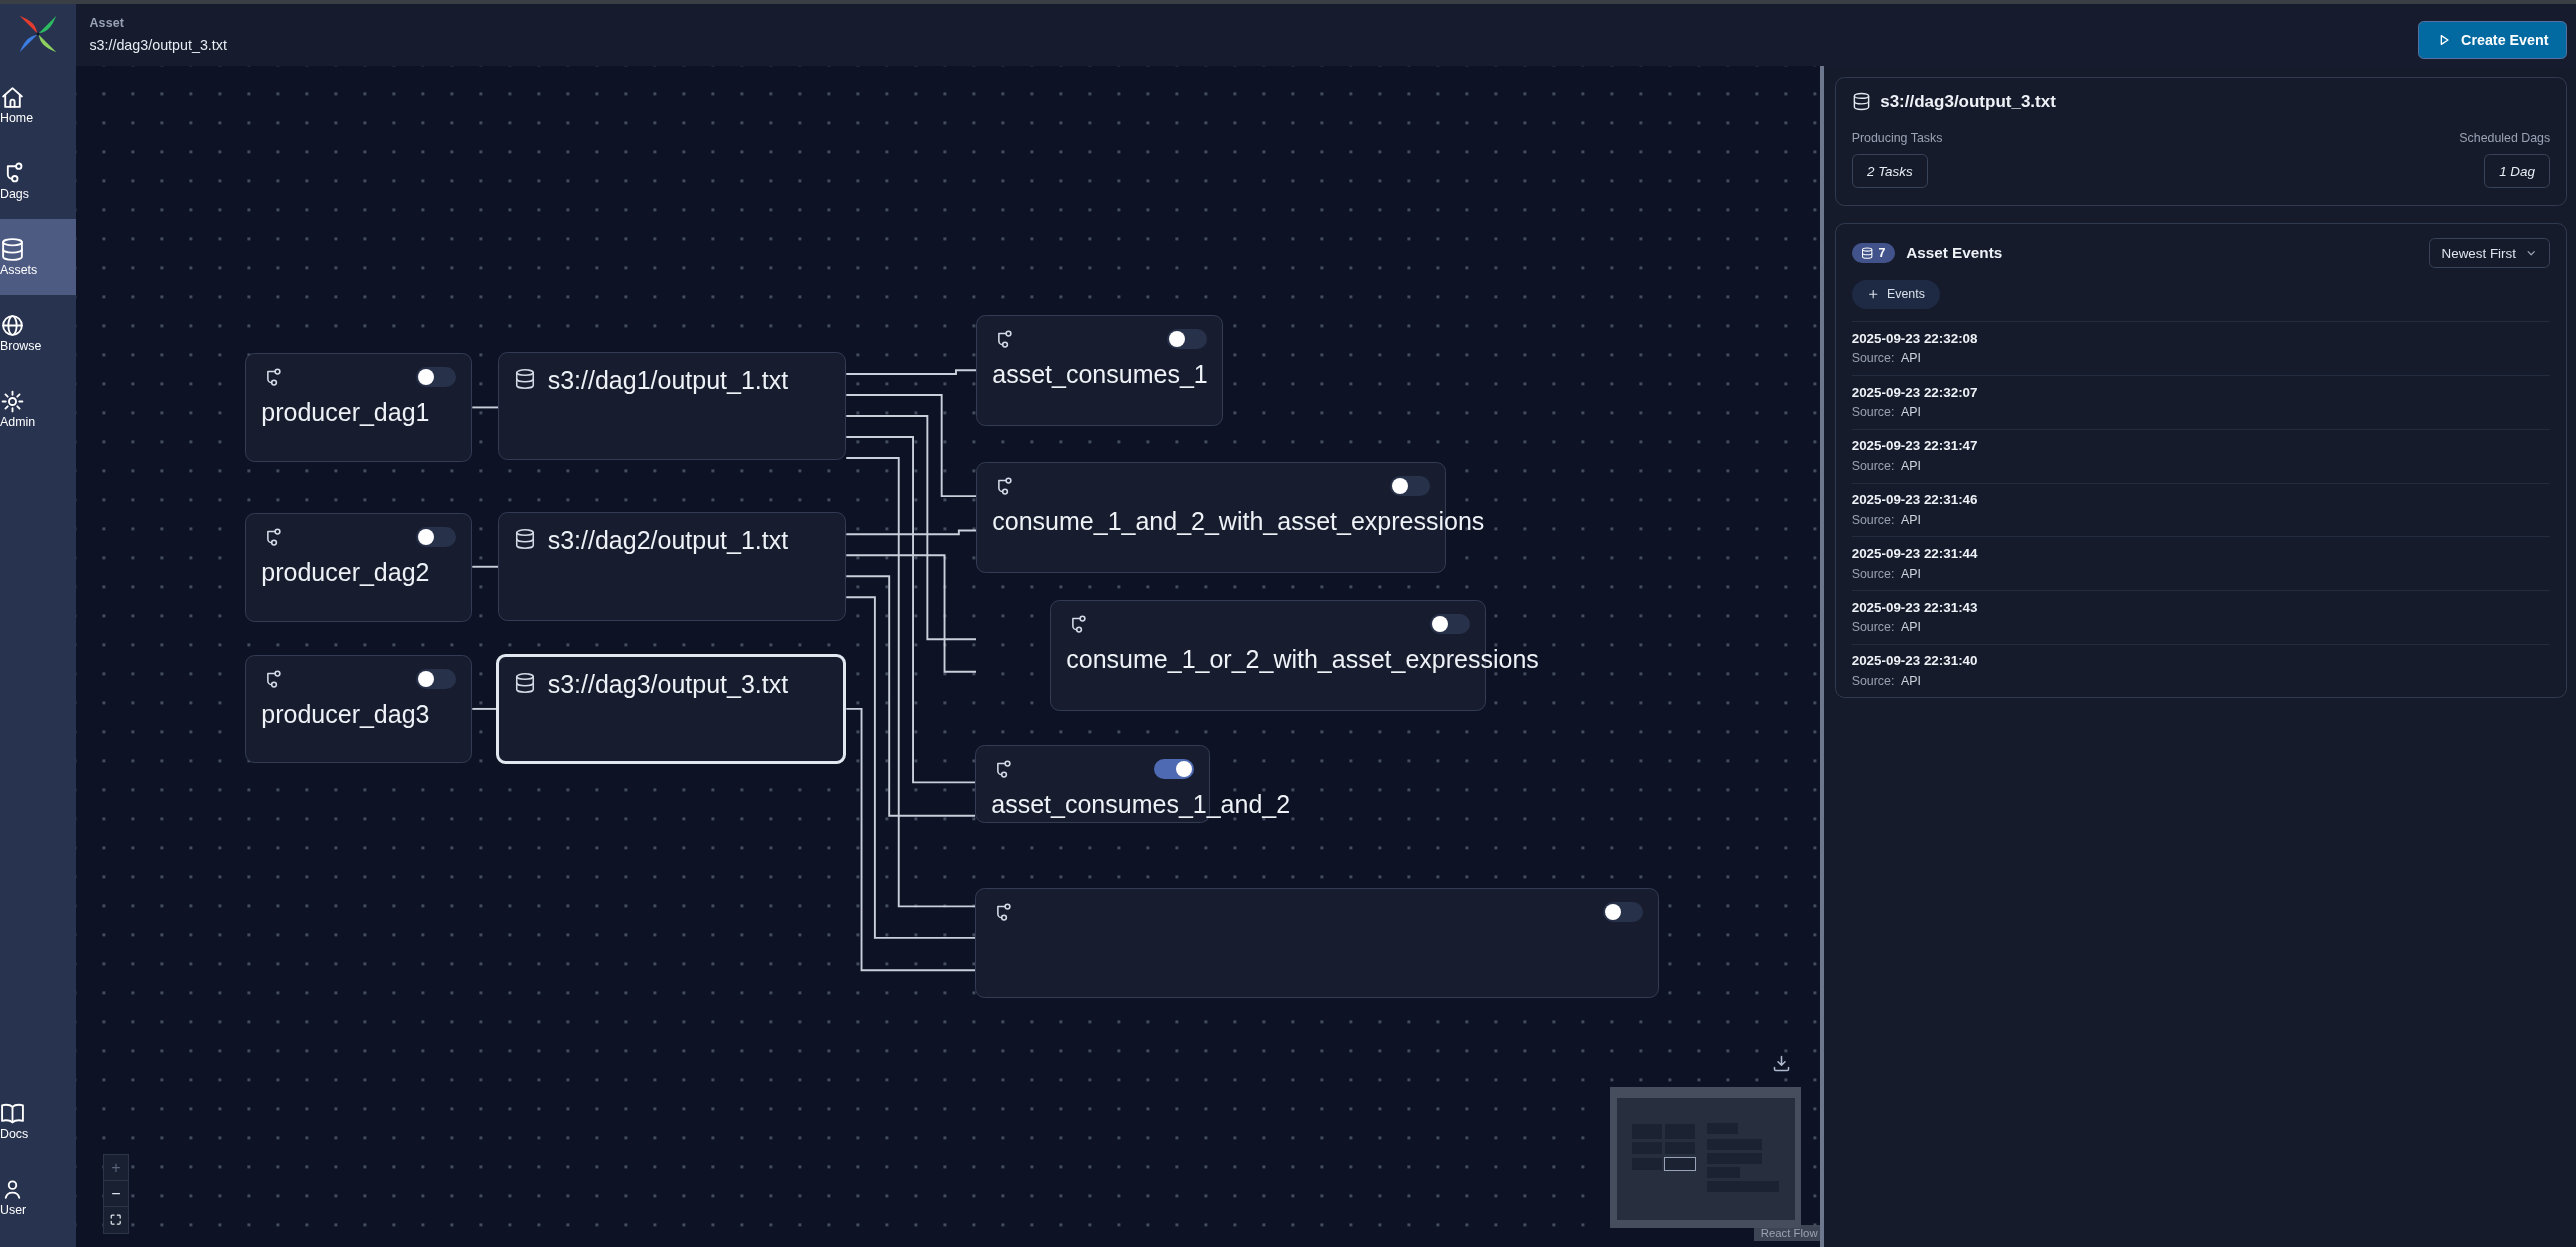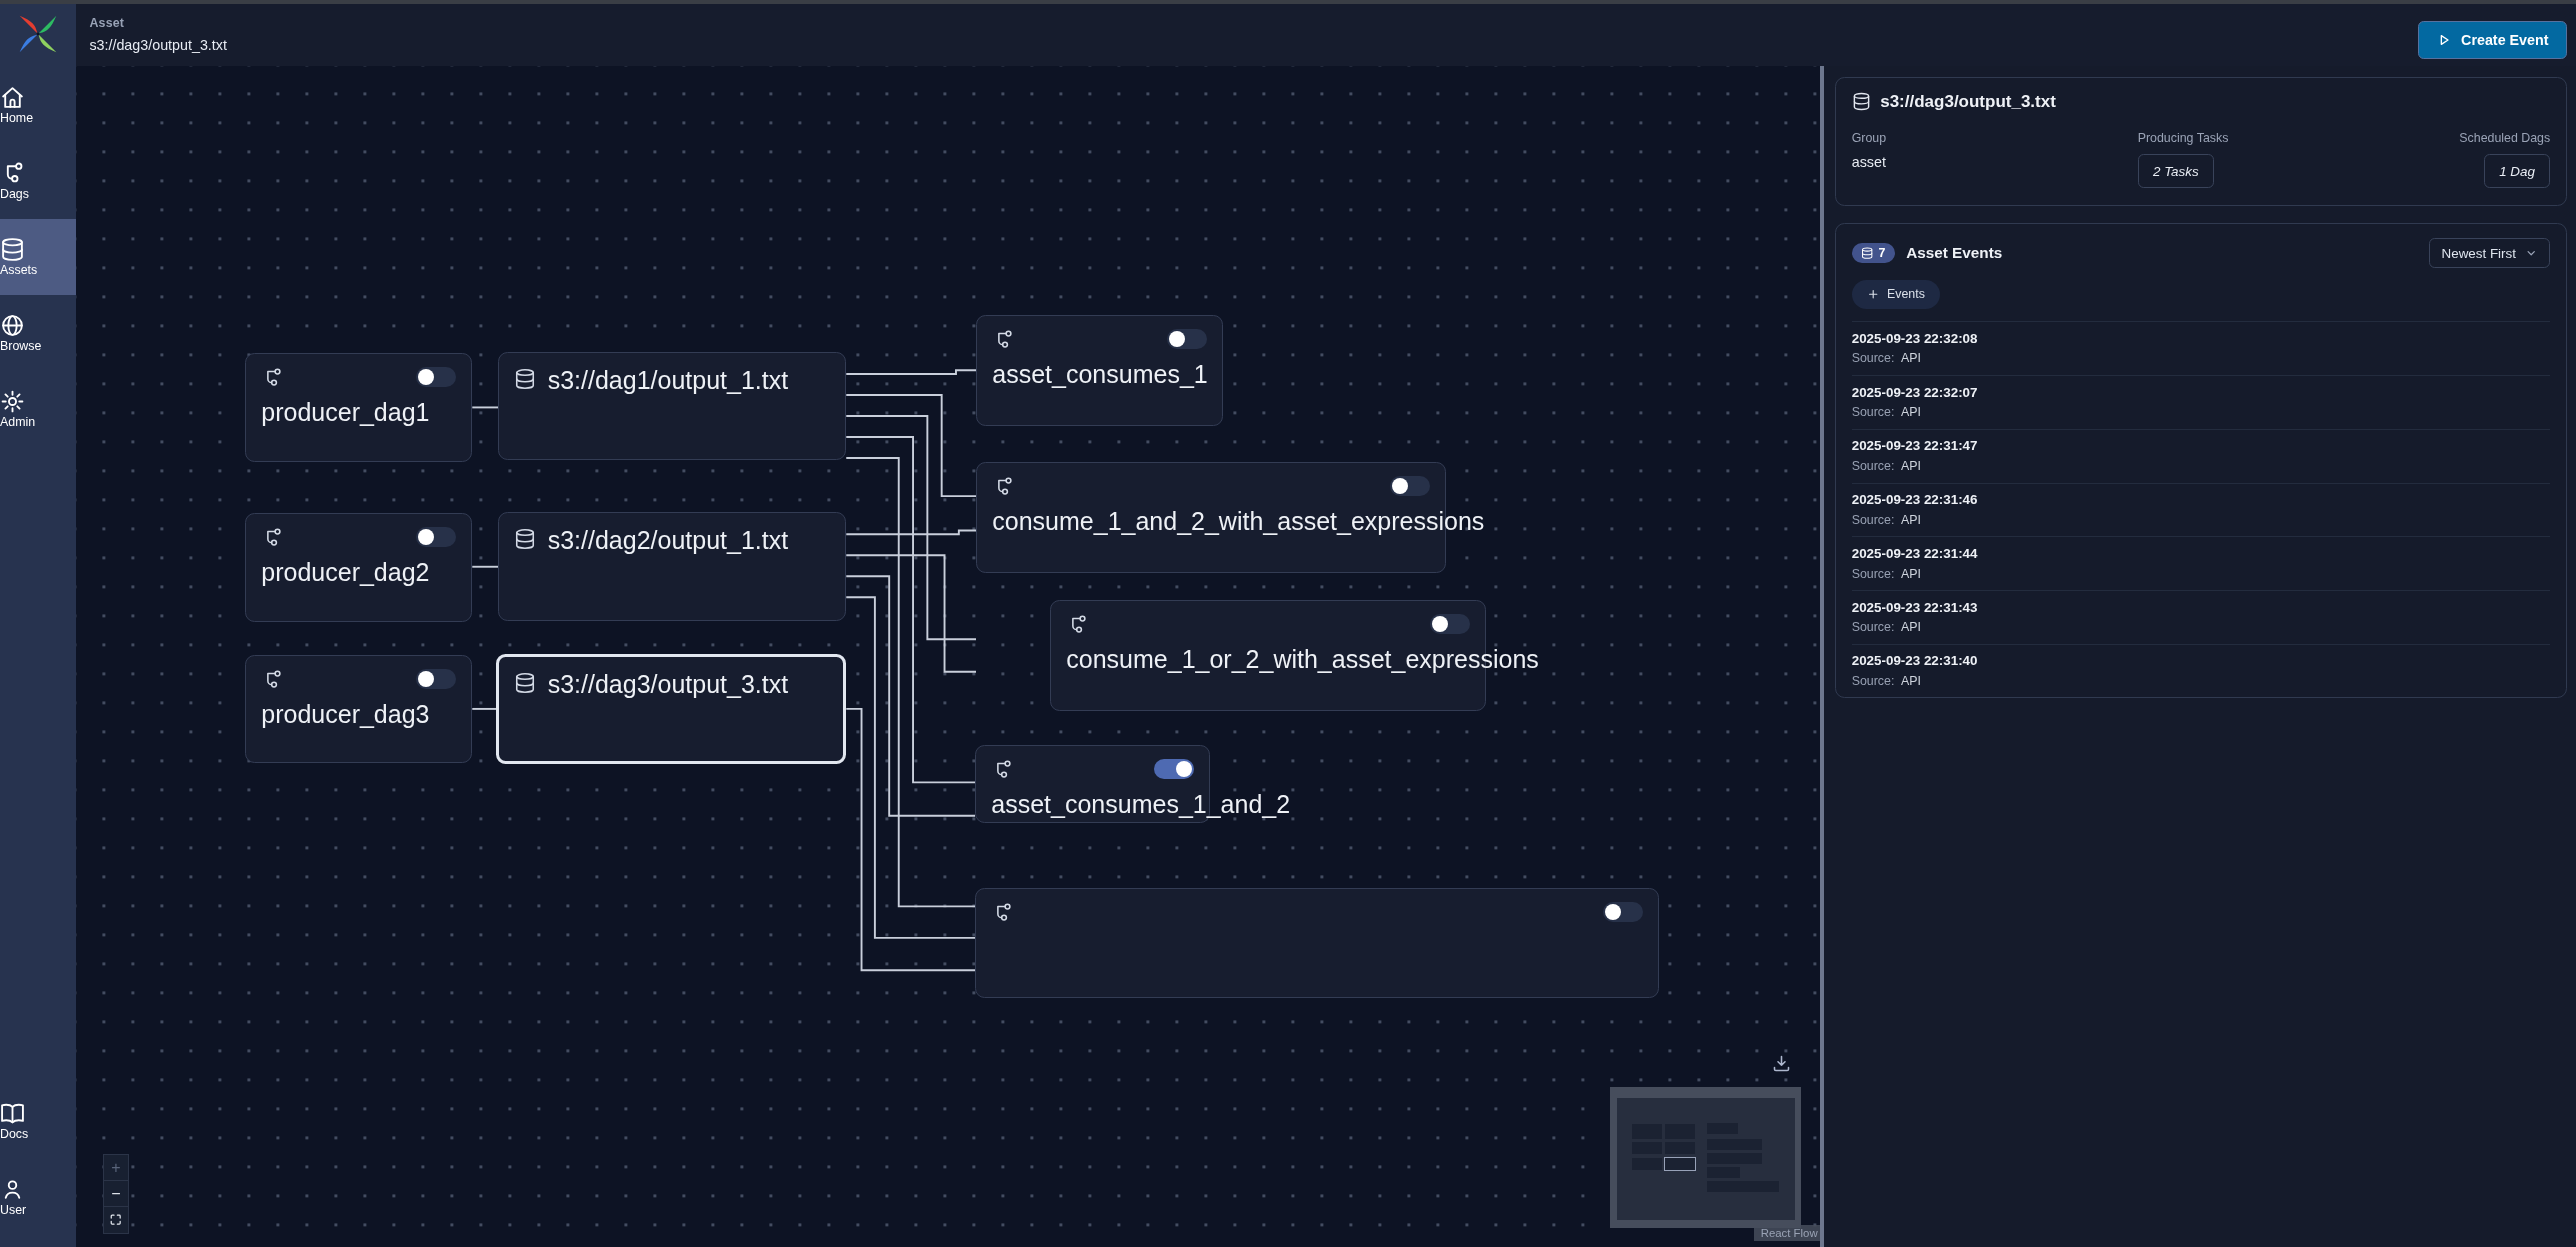--- a/index.html
+++ b/index.html
@@ -424,24 +424,20 @@
         <span style="display:flex;">
           <svg viewBox="0 0 24 24" fill="none" stroke="currentColor" stroke-width="1.8">
             <ellipse cx="12" cy="5" rx="9" ry="3"></ellipse>
               <path d="M3 5v14c0 1.66 4.03 3 9 3s9-1.34 9-3V5"></path>
               <path d="M3 12c0 1.66 4.03 3 9 3s9-1.34 9-3"></path>
           </svg>
         </span>
         <span>s3://dag3/output_3.txt</span>
       </div>
       <div class="asset-meta">
-        <div class="meta-col col-group">
-          <span class="meta-label">Group</span>
-          <span class="meta-value">asset</span>
-        </div>
         <div class="meta-col col-tasks">
           <span class="meta-label">Producing Tasks</span>
           <button class="meta-btn">2 Tasks</button>
         </div>
         <div class="meta-col col-dags" style="flex:1;">
           <span class="meta-label">Scheduled Dags</span>
           <button class="meta-btn">1 Dag</button>
         </div>
       </div>
     </section>

